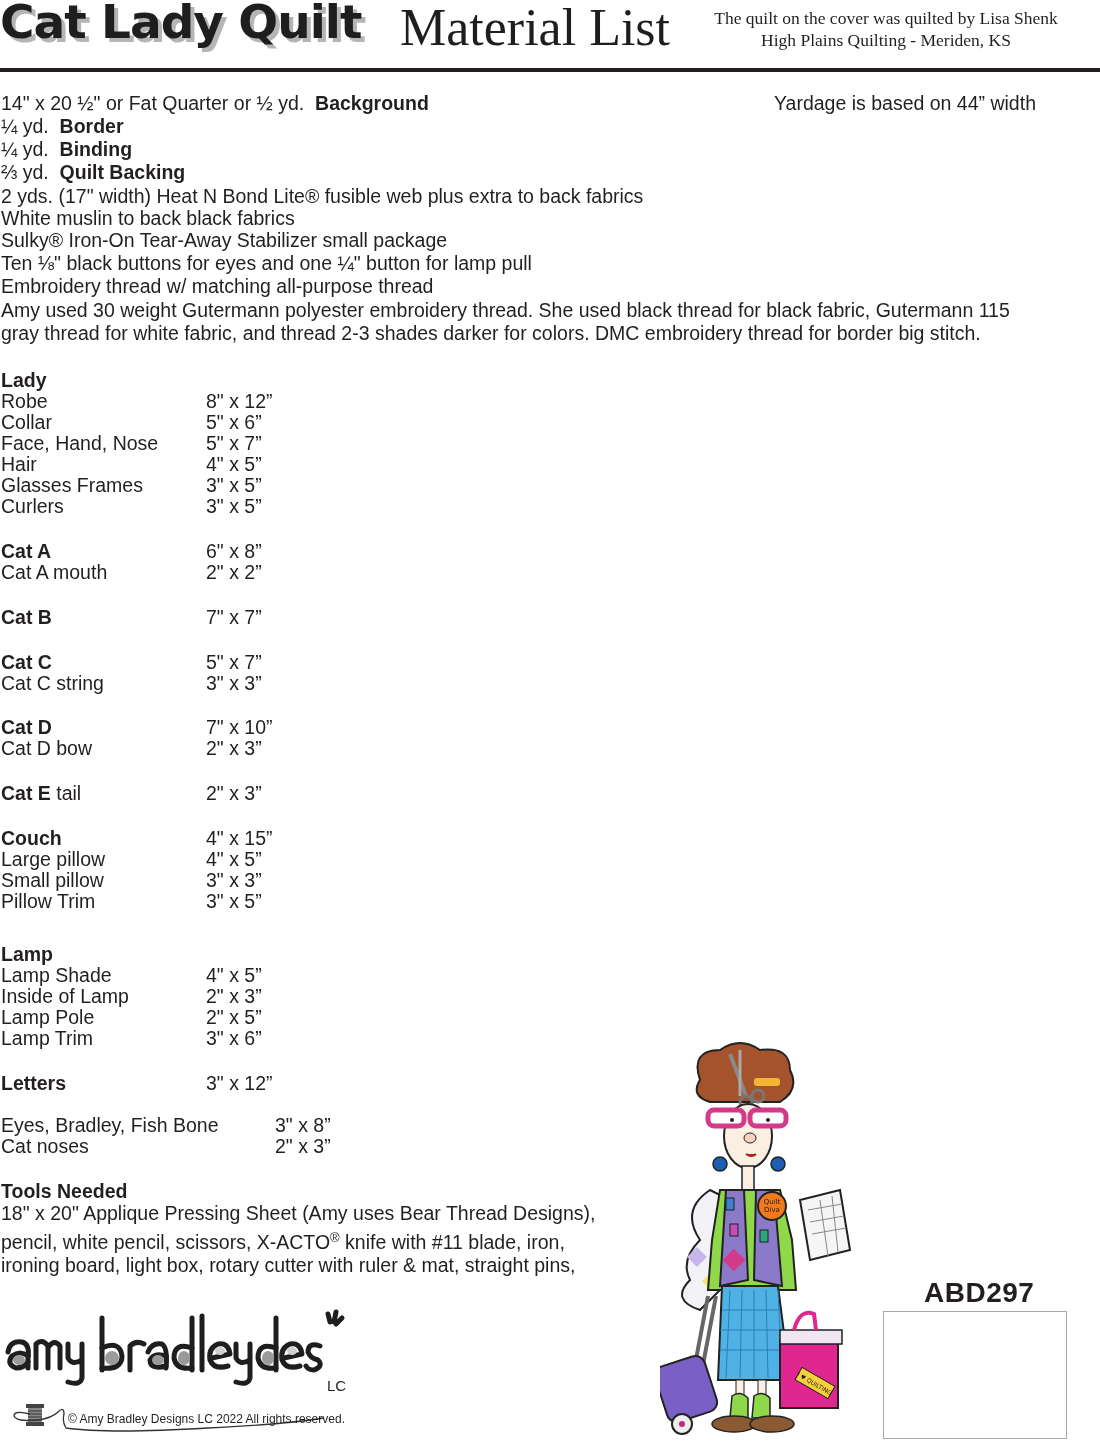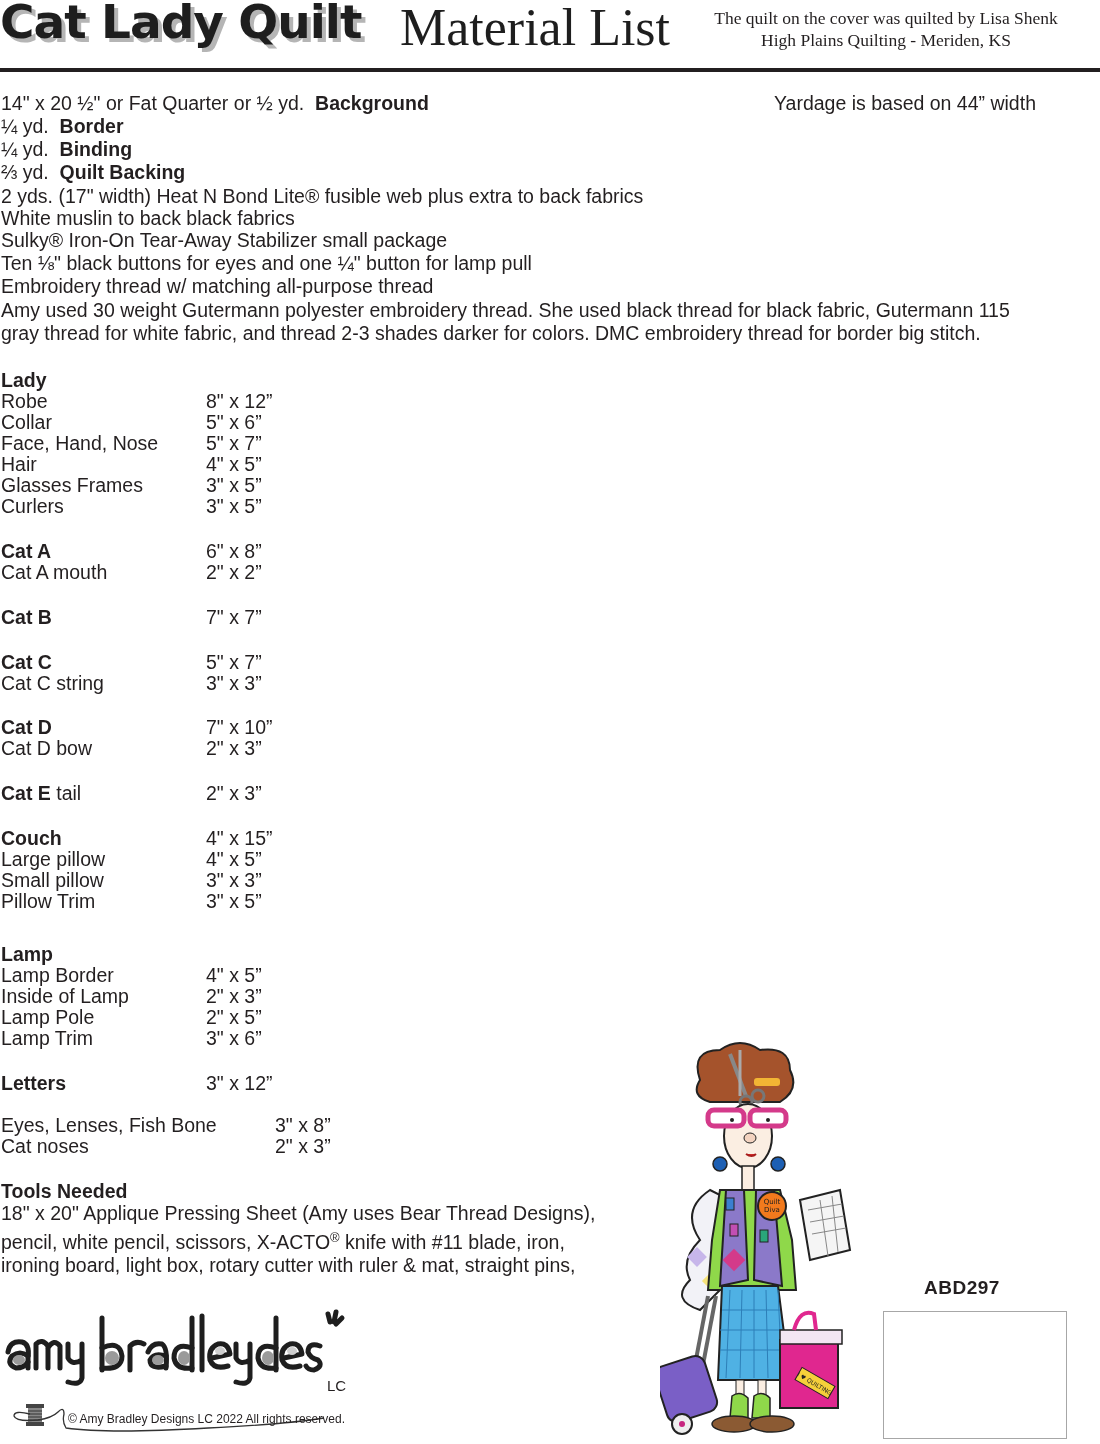--- a/index.html
+++ b/index.html
@@ -40,21 +40,21 @@
 
   
   .logo { left: 2px; top: 1308px; }
   .logo-lc { left: 327px; top: 1377px; font-size: 15px; font-weight: normal; text-align: right; }
   .copyright { left: 68px; top: 1412px; font-size: 12px; white-space: nowrap; }
 
   
   .illustration { left: 660px; top: 1040px; width: 220px; height: 404px; }
 
   
-  .product-code { left: 924px; top: 1277px; font-size: 19px; font-weight: bold; letter-spacing: 0.5px; }
+  .product-code { left: 924px; top: 1277px; font-size: 28px; font-weight: bold; letter-spacing: 0.5px; }
   .barcode-box { left: 883px; top: 1311px; width: 182px; height: 126px; border: 1px solid #a7a7a7; background: #fff; }
 </style>
 </head>
 <body>
 
 <div class="abs title-main">Cat Lady Quilt</div>
 <div class="abs title-sub">Material List</div>
 <div class="abs credit">
   <div>The quilt on the cover was quilted by Lisa Shenk</div>
   <div>High Plains Quilting - Meriden, KS</div>
@@ -103,28 +103,28 @@
 <div class="abs cut-row" style="top:738px"><span class="cut-name">Cat D bow</span><span class="cut-size">2" x 3”</span></div>
 
 <div class="abs cut-row" style="top:783px"><span class="cut-name"><b>Cat E</b><span> tail</span></span><span class="cut-size">2" x 3”</span></div>
 
 <div class="abs cut-row" style="top:828px"><span class="cut-name bold">Couch</span><span class="cut-size">4" x 15”</span></div>
 <div class="abs cut-row" style="top:849px"><span class="cut-name">Large pillow</span><span class="cut-size">4" x 5”</span></div>
 <div class="abs cut-row" style="top:870px"><span class="cut-name">Small pillow</span><span class="cut-size">3" x 3”</span></div>
 <div class="abs cut-row" style="top:891px"><span class="cut-name">Pillow Trim</span><span class="cut-size">3" x 5”</span></div>
 
 <div class="abs cut-row bold" style="top:944px">Lamp</div>
-<div class="abs cut-row" style="top:965px"><span class="cut-name">Lamp Border</span><span class="cut-size">4" x 5”</span></div>
+<div class="abs cut-row" style="top:965px"><span class="cut-name">Lamp Shade</span><span class="cut-size">4" x 5”</span></div>
 <div class="abs cut-row" style="top:986px"><span class="cut-name">Inside of Lamp</span><span class="cut-size">2" x 3”</span></div>
 <div class="abs cut-row" style="top:1007px"><span class="cut-name">Lamp Pole</span><span class="cut-size">2" x 5”</span></div>
 <div class="abs cut-row" style="top:1028px"><span class="cut-name">Lamp Trim</span><span class="cut-size">3" x 6”</span></div>
 
 <div class="abs cut-row" style="top:1073px"><span class="cut-name bold">Letters</span><span class="cut-size">3" x 12”</span></div>
 
-<div class="abs cut-row" style="top:1115px"><span class="cut-name wide">Eyes, Lenses, Fish Bone</span><span class="cut-size">3" x 8”</span></div>
+<div class="abs cut-row" style="top:1115px"><span class="cut-name wide">Eyes, Bradley, Fish Bone</span><span class="cut-size">3" x 8”</span></div>
 <div class="abs cut-row" style="top:1136px"><span class="cut-name wide">Cat noses</span><span class="cut-size">2" x 3”</span></div>
 
 <div class="abs tools-head">Tools Needed</div>
 <div class="abs tools-body">
   <div>18" x 20" Applique Pressing Sheet (Amy uses Bear Thread Designs),</div>
   <div><span>pencil, white pencil, scissors, X-ACTO</span><sup class="reg">®</sup><span> knife with #11 blade, iron,</span></div>
   <div>ironing board, light box, rotary cutter with ruler &amp; mat, straight pins,</div>
 </div>
 
 <div class="abs logo">

